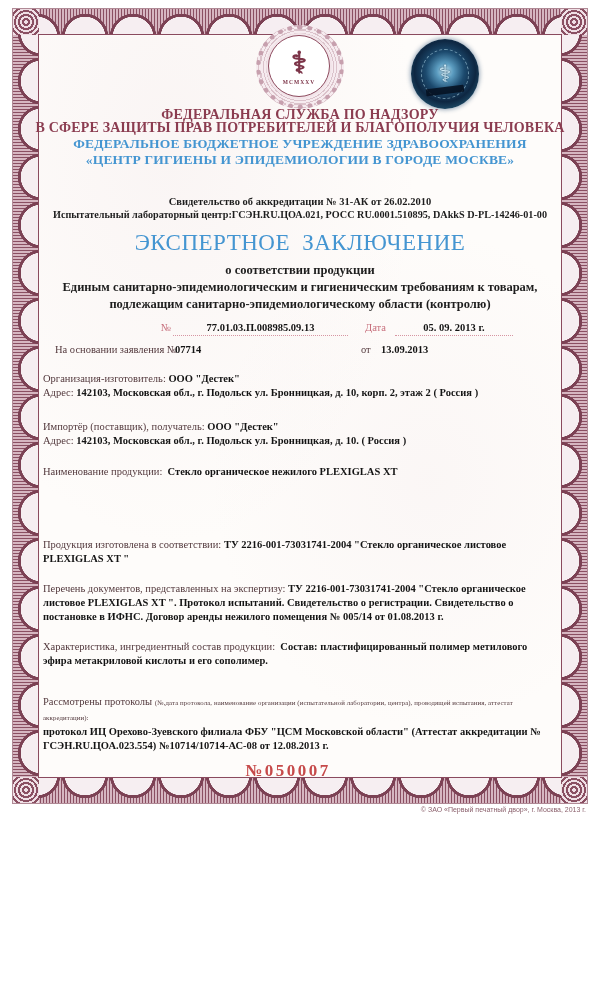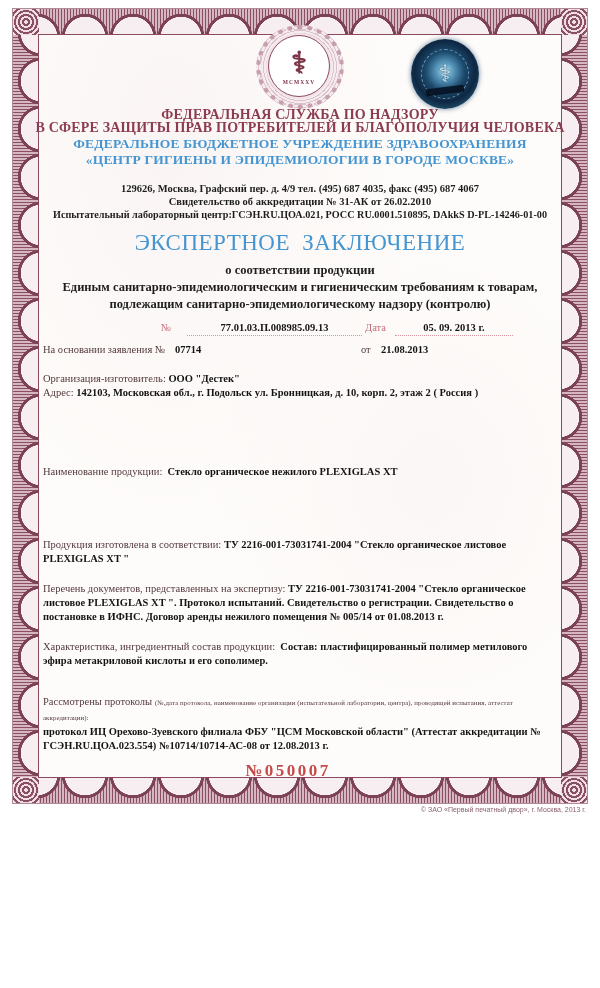--- a/index.html
+++ b/index.html
@@ -113,50 +113,55 @@
     <div class="holo-ring">
       <span class="holo-glyph">⚕</span>
     </div>
     <div class="holo-num"></div>
   </div>
 
   <p class="c maroon-h" style="top:98px">ФЕДЕРАЛЬНАЯ СЛУЖБА ПО НАДЗОРУ</p>
   <p class="c maroon-h" style="top:111px">В СФЕРЕ ЗАЩИТЫ ПРАВ ПОТРЕБИТЕЛЕЙ И БЛАГОПОЛУЧИЯ  ЧЕЛОВЕКА</p>
   <p class="c blue-h" style="top:127px">ФЕДЕРАЛЬНОЕ БЮДЖЕТНОЕ УЧРЕЖДЕНИЕ ЗДРАВООХРАНЕНИЯ</p>
   <p class="c blue-h" style="top:143px">«ЦЕНТР ГИГИЕНЫ И ЭПИДЕМИОЛОГИИ В ГОРОДЕ МОСКВЕ»</p>
-  <p class="c black-b" style="top:174px">129626, Москва, Графский пер. д. 4/9 тел. (495) 687 4035, факс (495) 687 4067</p>
   <p class="c black-b" style="top:187px">Свидетельство об аккредитации № 31-АК от 26.02.2010</p>
   <p class="c black-b lab-line" style="top:200px">Испытательный лабораторный центр:ГСЭН.RU.ЦОА.021, РОСС RU.0001.510895, DAkkS D-PL-14246-01-00</p>
 
   <p class="c title-h" style="top:221px">ЭКСПЕРТНОЕ ЗАКЛЮЧЕНИЕ</p>
   <p class="c sub" style="top:254px">о  соответствии продукции</p>
   <p class="c sub" style="top:271px">Единым санитарно-эпидемиологическим и гигиеническим требованиям к товарам,</p>
-  <p class="c sub" style="top:288px">подлежащим санитарно-эпидемиологическому надзору (контролю)</p>
+  <p class="c sub" style="top:288px">подлежащим санитарно-эпидемиологическому области (контролю)</p>
 
   <p class="body" style="top:312px;height:16px">
     <span class="pink" style="position:absolute;left:118px">№</span>
-    <span class="val dotted" style="position:absolute;left:144px;width:175px">77.01.03.П.008985.09.13</span>
+    <span class="val dotted" style="position:absolute;left:130px;width:175px">77.01.03.П.008985.09.13</span>
     <span class="pink" style="position:absolute;left:322px">Дата</span>
     <span class="val dotted" style="position:absolute;left:352px;width:118px">05. 09. 2013 г.</span>
   </p>
 
   <p class="body" style="top:334px;height:16px">
-    <span class="lbl" style="position:absolute;left:0">На основании заявления №</span>
+    <span class="lbl" style="position:absolute;left:12px">На основании заявления №</span>
     <span class="val" style="position:absolute;left:132px">07714</span>
     <span class="lbl" style="position:absolute;left:318px">от</span>
-    <span class="val" style="position:absolute;left:338px">21.08.2013</span>
+    <span class="val" style="position:absolute;left:338px">13.09.2013</span>
   </p>
 
   <p class="body" style="top:363px">
     <span class="lbl">Организация-изготовитель:</span>
     <span class="val">ООО "Дестек"</span><br>
     <span class="lbl">Адрес:</span>
     <span class="val">142103, Московская обл., г. Подольск ул. Бронницкая, д. 10, корп. 2, этаж 2 ( Россия )</span>
   </p>
 
+  <p class="body" style="top:411px">
+    <span class="lbl">Импортёр (поставщик), получатель:</span>
+    <span class="val">ООО "Дестек"</span><br>
+    <span class="lbl">Адрес:</span>
+    <span class="val">142103, Московская обл., г. Подольск ул. Бронницкая, д. 10. ( Россия )</span>
+  </p>
 
   <p class="body" style="top:456px">
     <span class="lbl">Наименование продукции:</span>&nbsp;
     <span class="val">Стекло органическое нежилого PLEXIGLAS XT</span>
   </p>
 
   <p class="body" style="top:529px">
     <span class="lbl">Продукция изготовлена в соответствии:</span>
     <span class="val">ТУ 2216-001-73031741-2004 "Стекло органическое листовое PLEXIGLAS XT "</span>
   </p>

